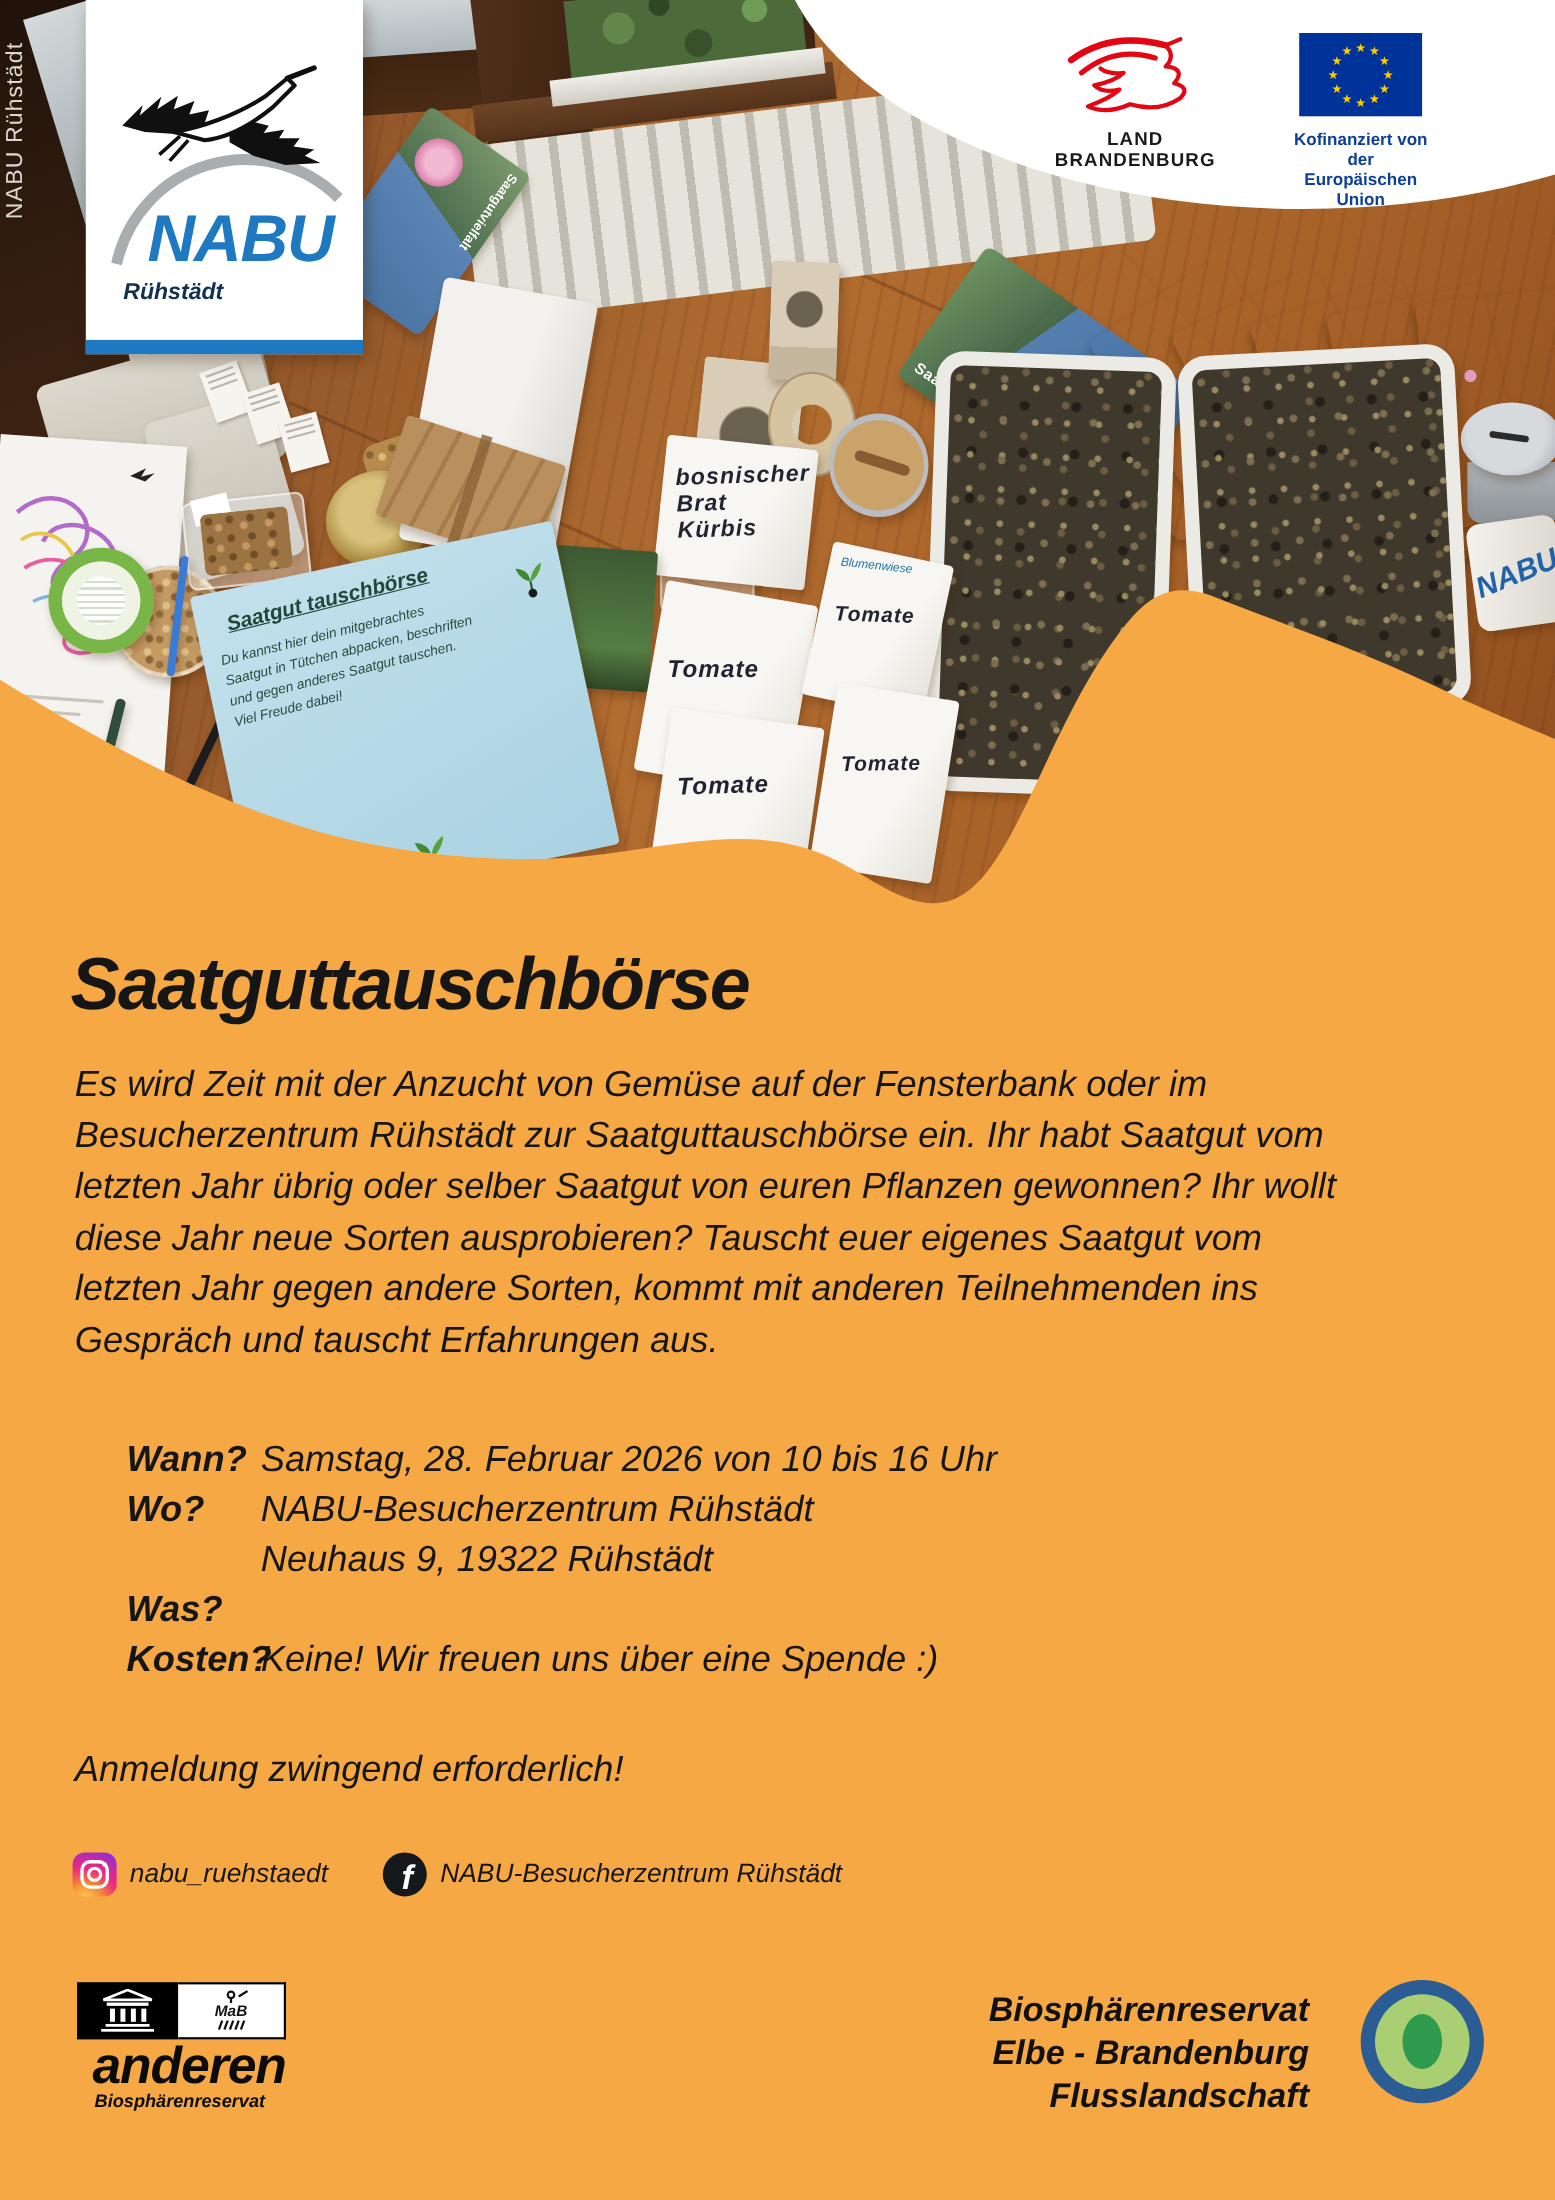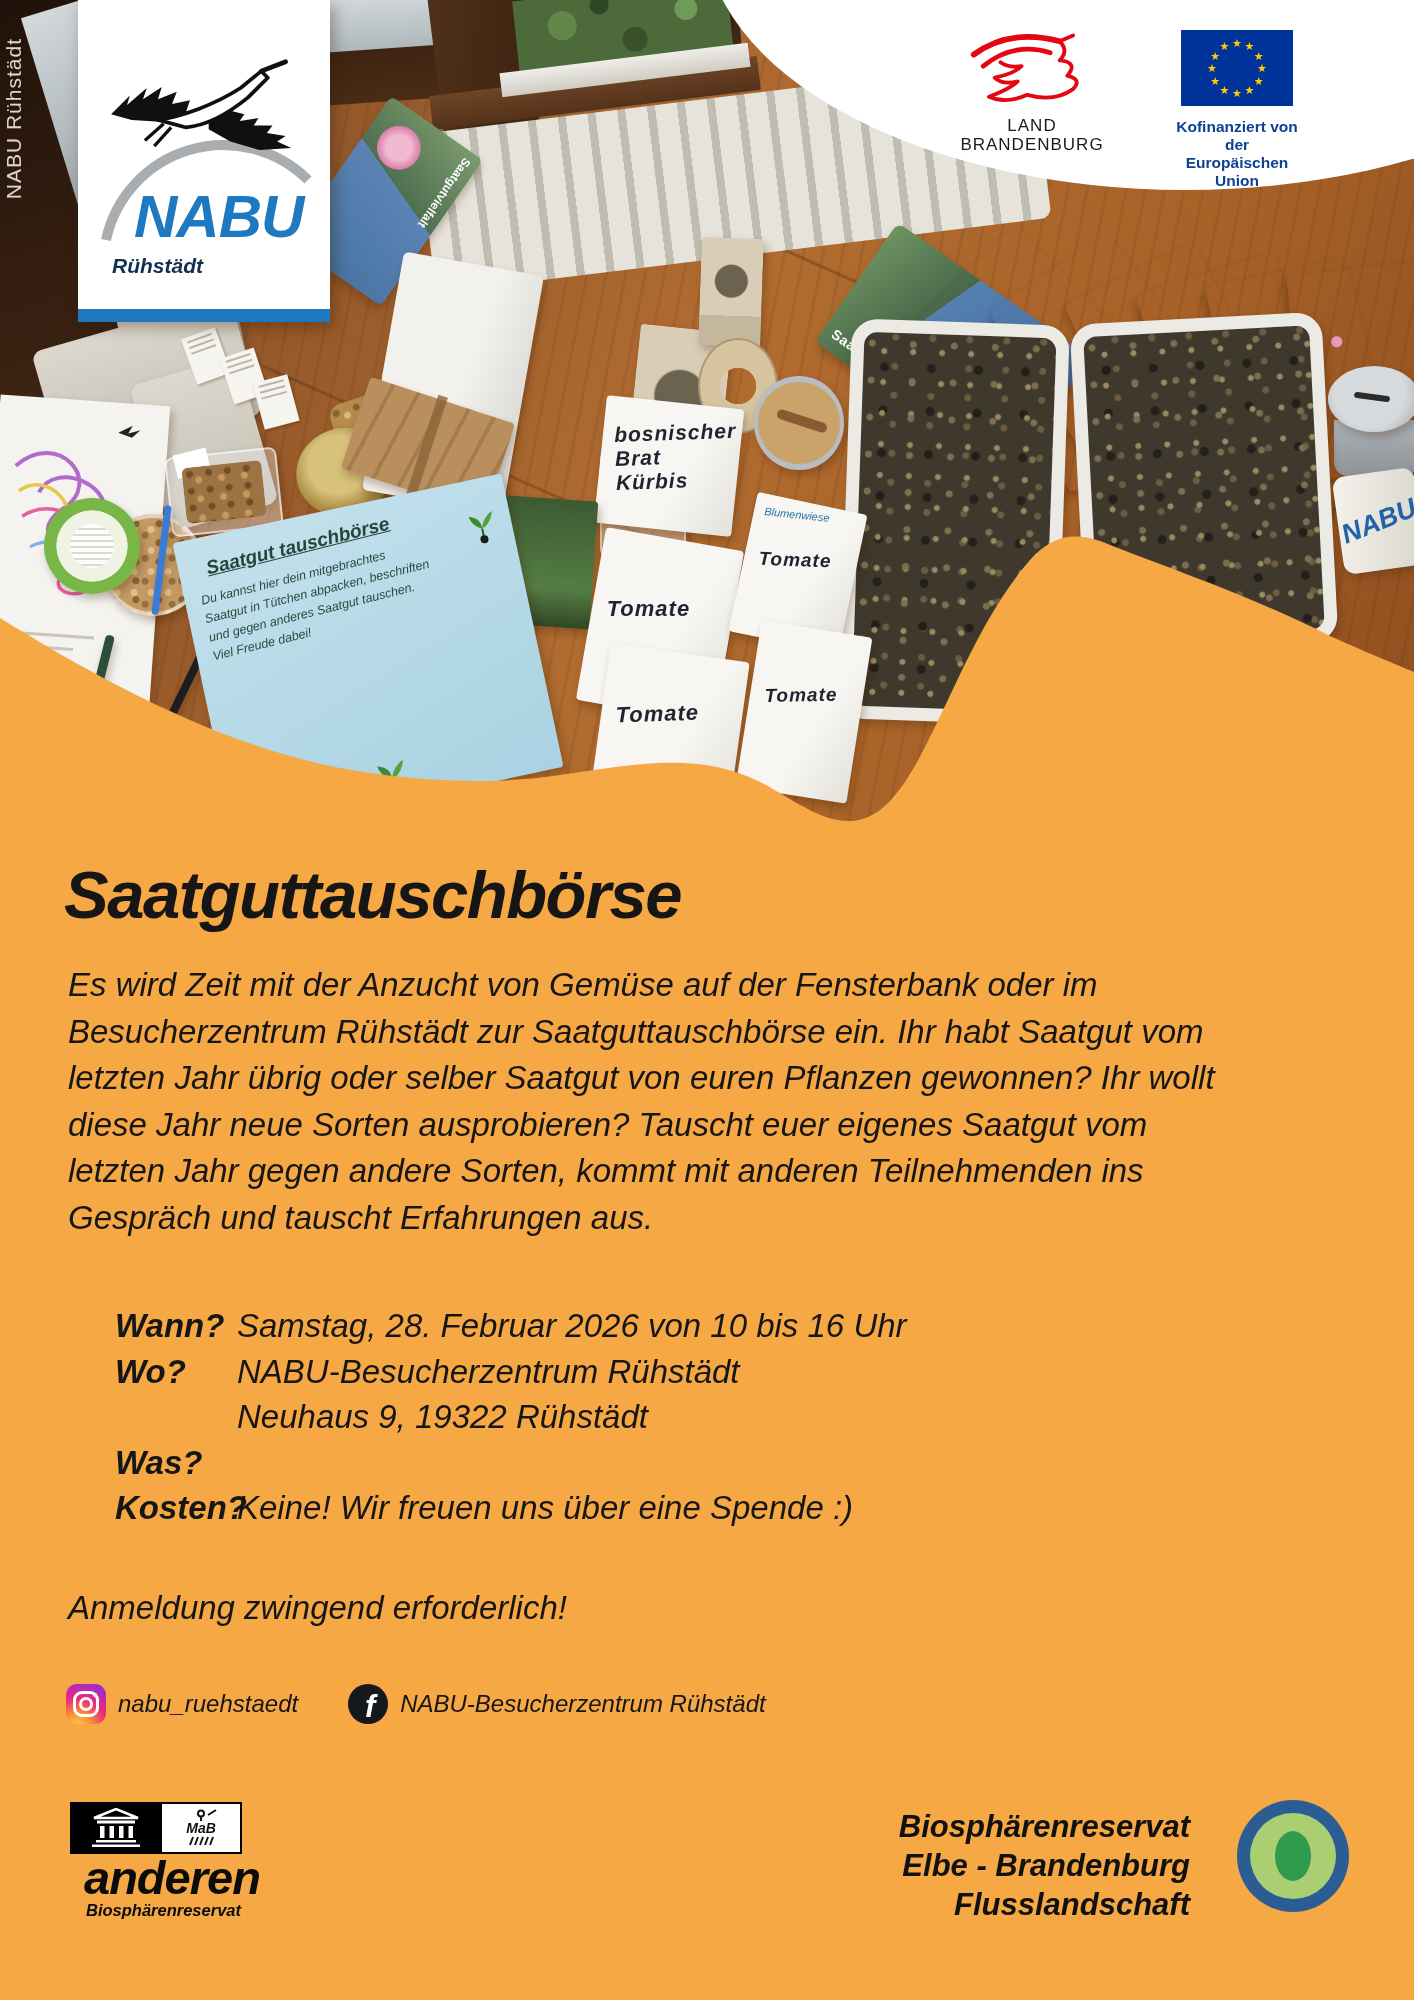--- a/index.html
+++ b/index.html
@@ -38,21 +38,21 @@
     background:linear-gradient(#6e4526,#54321a);transform:rotate(-7deg);}
   .radiator{position:absolute;left:424px;top:96px;width:620px;height:160px;z-index:5;border-radius:10px;
     background:repeating-linear-gradient(90deg,#e6e3da 0 22px,#bfbcb2 22px 30px);transform:rotate(-7deg);}
   .radiator2{position:absolute;left:118px;top:236px;width:120px;height:170px;z-index:3;border-radius:8px;
     background:repeating-linear-gradient(90deg,#ddd9cf 0 18px,#b5b2a8 18px 25px);transform:rotate(-12deg);}
 
   
   .white-blob{position:absolute;left:705px;top:-330px;width:960px;height:520px;z-index:20;
     background:#fff;border-radius:50%;}
   .lb-logo{position:absolute;left:952px;top:26px;z-index:22;width:160px;text-align:center;color:#1a1a1a;}
-  .lb-logo .txt{font-size:17px;letter-spacing:1px;line-height:19px;font-weight:400;}
+  .lb-logo .txt{font-size:17px;letter-spacing:1px;line-height:19px;font-weight:700;}
   .eu-logo{position:absolute;left:1172px;top:30px;z-index:22;width:130px;text-align:center;}
   .eu-txt{margin-top:8px;font-size:15.5px;line-height:18px;font-weight:700;color:#0e4194;}
 
   
   .nabu-box{position:absolute;left:78px;top:0;width:252px;height:322px;background:#fff;z-index:26;
     box-shadow:4px 6px 14px rgba(50,25,5,.35);}
   .nabu-arc{position:absolute;left:16px;top:118px;width:224px;height:130px;}
   .nabu-word{position:absolute;left:56px;top:182px;font-size:60px;font-weight:800;font-style:italic;
     color:#1e79c0;letter-spacing:-1px;}
   .nabu-region{position:absolute;left:34px;top:254px;font-size:21px;font-weight:700;font-style:italic;color:#12304f;}
@@ -181,21 +181,21 @@
   .ig::after{content:"";position:absolute;inset:13px;border:3px solid #fff;border-radius:50%;}
   .ig .dot{position:absolute;right:9px;top:9px;width:4px;height:4px;border-radius:50%;background:#fff;}
   .fb{width:40px;height:40px;border-radius:50%;background:#16191c;color:#fff;flex:none;overflow:hidden;
     display:flex;justify-content:center;}
   .fb span{font-size:31px;font-weight:700;line-height:46px;margin-left:4px;}
 
   
   .unesco{position:absolute;left:70px;top:1802px;}
   .unesco-boxes{display:flex;}
   .ubox-black{width:92px;height:52px;background:#000;display:flex;align-items:center;justify-content:center;}
-  .ubox-white{width:80px;height:52px;background:#fff;border:2px solid #000;border-left:none;
+  .ubox-white{width:98px;height:52px;background:#fff;border:2px solid #000;border-left:none;
     display:flex;align-items:center;justify-content:center;}
   .unesco-word{margin:-4px 0 0 14px;font-size:47px;font-weight:800;letter-spacing:-1px;color:#0b0b0b;}
   .unesco-sub{margin:-4px 0 0 16px;font-size:16.5px;font-weight:700;color:#0b0b0b;}
   .reserve{position:absolute;right:224px;top:1807px;text-align:right;font-size:31px;font-weight:700;
     line-height:39px;color:#111;}
   .bio-logo{position:absolute;left:1237px;top:1800px;width:112px;height:112px;border-radius:50%;background:#2B5D94;}
   .bio-inner{position:absolute;inset:13px;border-radius:50%;background:#AACE72;}
   .bio-center{position:absolute;left:38px;top:31px;width:36px;height:50px;border-radius:50%;background:#2F9B4E;}
 </style>
 </head>

